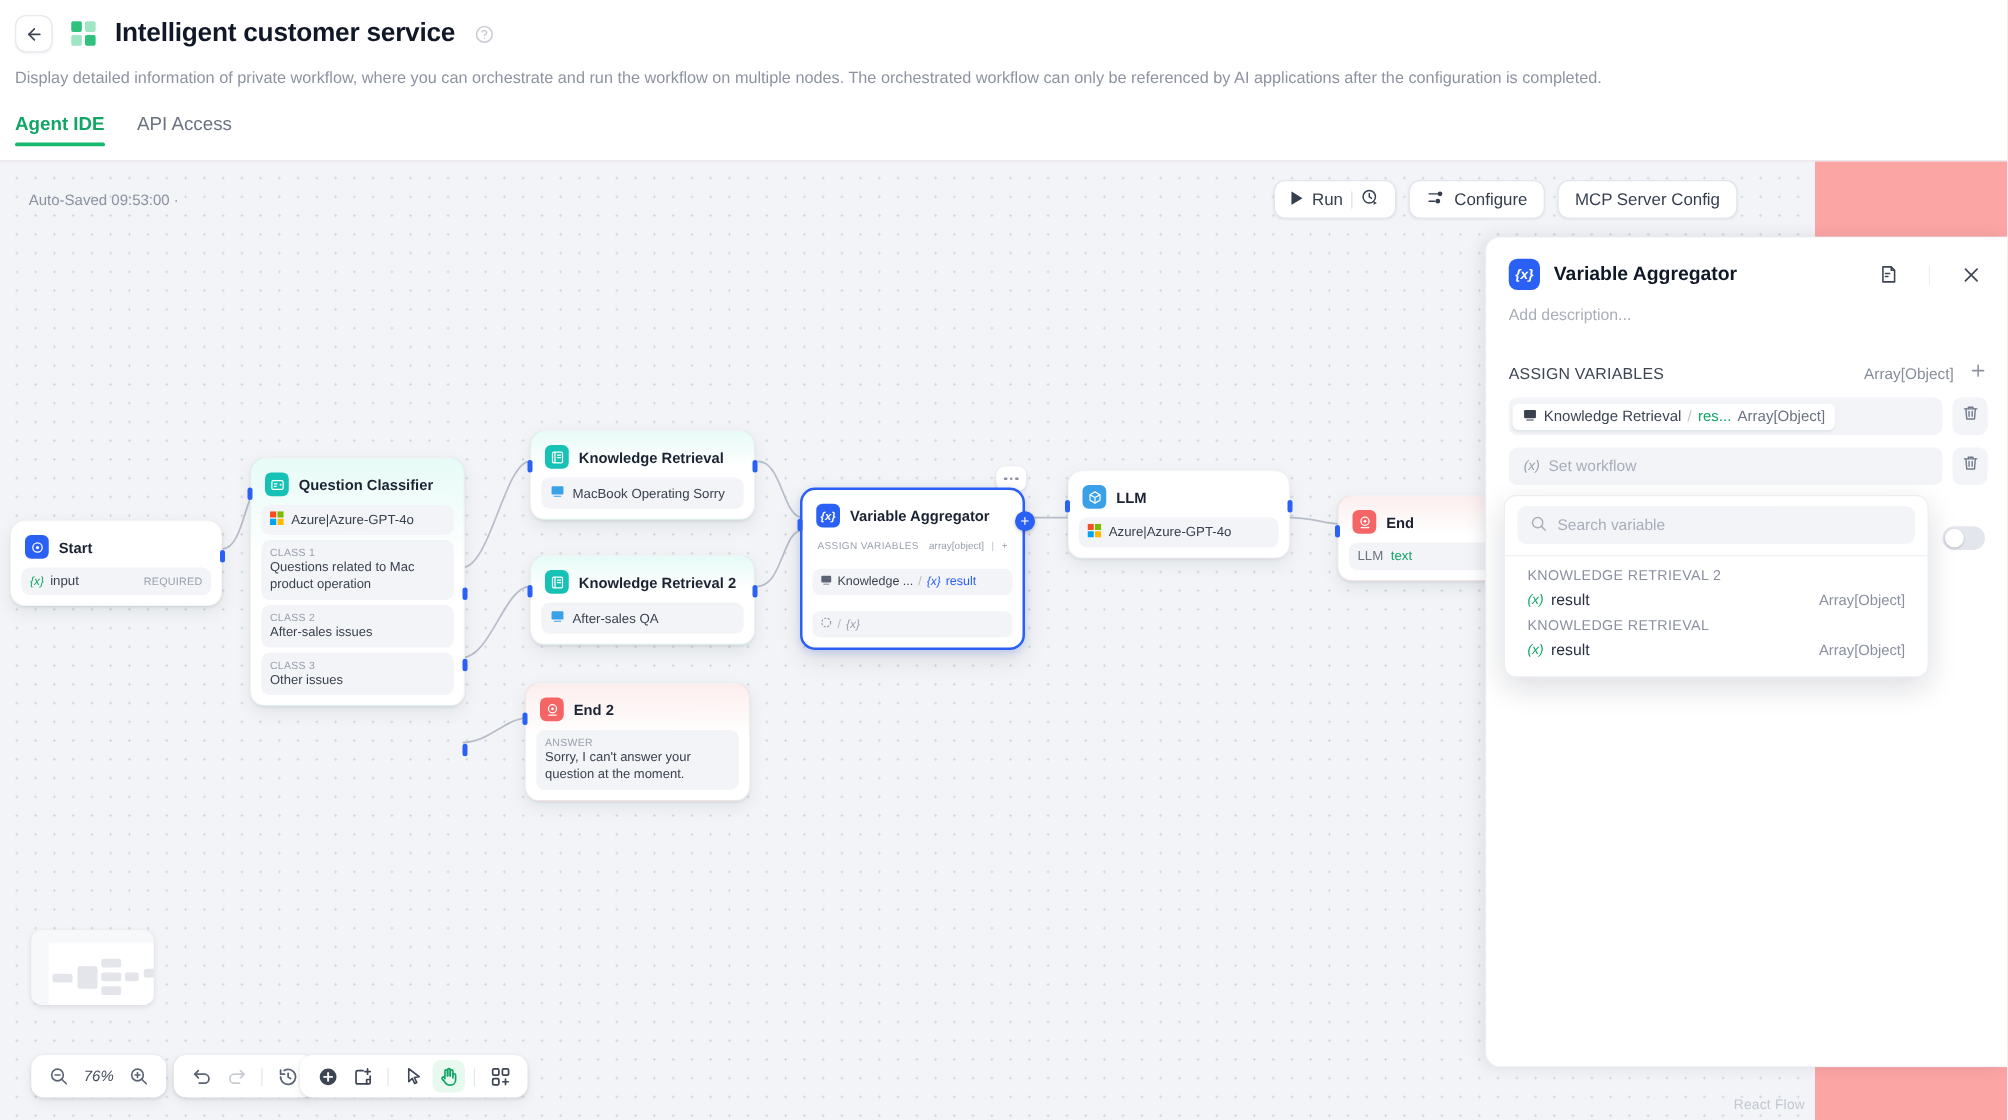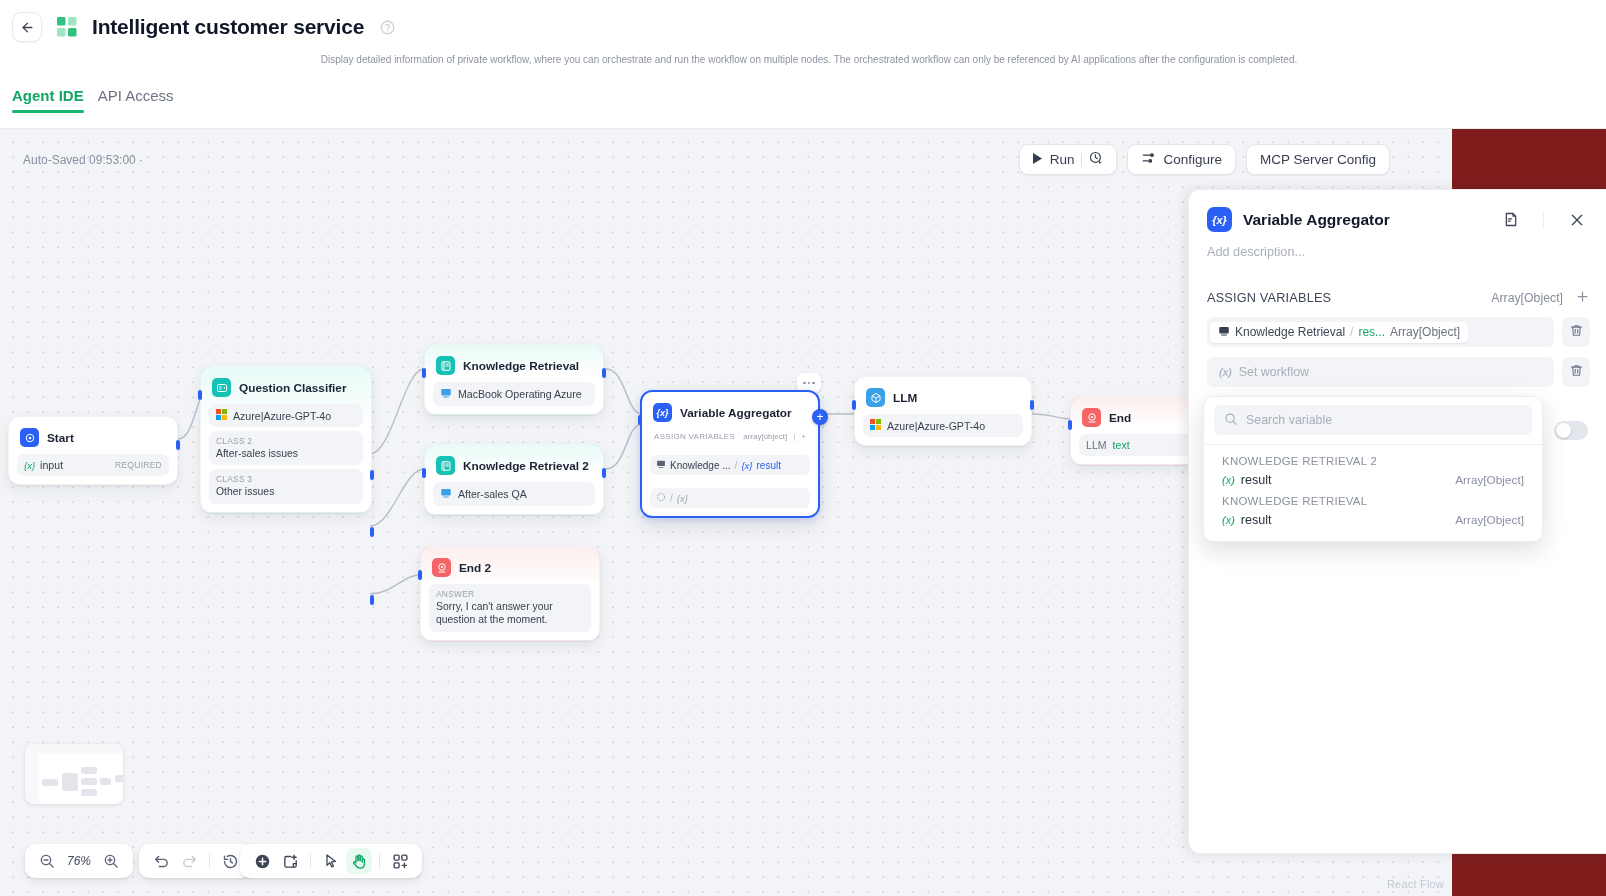--- a/index.html
+++ b/index.html
@@ -2,37 +2,37 @@
 <html><head>
 <meta charset="utf-8">
 <style>
   * { box-sizing: border-box; margin: 0; padding: 0; }
   html, body {
     width: 1606px; height: 896px;
     font-family: "Liberation Sans", sans-serif;
     background: #ffffff;
     overflow: hidden;
   }
-  #root { position: relative; width: 1606px; height: 896px; background:#7f1d1d; }
+  #root { position: relative; width: 1606px; height: 896px; background:#fca5a5; }
 
   
   .header { position:absolute; top:0; left:0; width:1606px; height:129px; background:#fff; border-bottom:1px solid #e9ebf0; }
   .hdr-row { display:flex; align-items:center; gap:14px; padding:10px 0 0 12px; height:44px; }
   .back-btn {
     width:30px; height:30px; border-radius:9px; background:#fff;
     border:1px solid #e7e9ee; display:flex; align-items:center; justify-content:center;
     cursor:pointer; box-shadow:0 1px 2px rgba(16,24,40,.05);
   }
   .back-btn svg { display:block; }
   .app-logo { width:22px; height:22px; display:block; }
   .app-title { font-size:21px; font-weight:700; color:#101828; letter-spacing:-.2px; white-space:nowrap; }
   .help-icon { width:15px; height:15px; display:block; opacity:.45; margin-left:2px; }
-  .hdr-desc { font-size:10px; color:#8d93a1; padding:10px 0 0 12px; white-space:nowrap;text-align:center; }
-
-  .tabs { display:flex; gap:14px; padding:22px 0 0 12px; }
+  .hdr-desc { font-size:13px; color:#8d93a1; padding:10px 0 0 12px; white-space:nowrap; }
+
+  .tabs { display:flex; gap:26px; padding:22px 0 0 12px; }
   .tab { font-size:15px; color:#6b7280; padding-bottom:9px; cursor:pointer; position:relative; }
   .tab.active { color:#12a566; font-weight:700; }
   .tab.active:after {
     content:""; position:absolute; left:0; right:0; bottom:0; height:3px;
     background:#15b86e; border-radius:2px;
   }
 
   
   .canvas {
     position:absolute; top:129px; left:0; width:1452px; height:767px;
@@ -308,20 +308,24 @@
           <svg width="11" height="11" viewBox="0 0 11 11">
               <rect x="0" y="0" width="5" height="5" fill="#f25022"></rect>
               <rect x="6" y="0" width="5" height="5" fill="#7fba00"></rect>
               <rect x="0" y="6" width="5" height="5" fill="#00a4ef"></rect>
               <rect x="6" y="6" width="5" height="5" fill="#ffb900"></rect>
             </svg>
         </span>
         <span>Azure|Azure-GPT-4o</span>
       </div>
       <div class="node-box" style="display:block;">
+        <span class="nb-label">CLASS 1</span>
+        <span class="nb-val">Questions related to Mac product operation</span>
+      </div>
+      <div class="node-box" style="display:block;">
         <span class="nb-label">CLASS 2</span>
         <span class="nb-val">After-sales issues</span>
       </div>
       <div class="node-box" style="display:block;">
         <span class="nb-label">CLASS 3</span>
         <span class="nb-val">Other issues</span>
       </div>
     </div>
 
     <div class="node tint-teal" style="left:424px; top:215px; width:180px;">
@@ -337,21 +341,21 @@
         </span>
         <span class="node-title">Knowledge Retrieval</span>
       </div>
       <div class="node-box">
         <span>
           <svg width="12" height="12" viewBox="0 0 24 24">
               <rect x="2.5" y="4" width="19" height="13" rx="2" fill="#3aa0e8"></rect>
               <rect x="6" y="19" width="12" height="1.8" rx=".9" fill="#3aa0e8"></rect>
             </svg>
         </span>
-        <span>MacBook Operating Azure</span>
+        <span>MacBook Operating Sorry</span>
       </div>
     </div>
 
     <div class="node tint-teal" style="left:424px; top:315px; width:180px;">
       <div class="handle" style="left:-3px; top:23px;"></div>
       <div class="handle" style="right:-3px; top:23px;"></div>
       <div class="node-head">
         <span class="node-ico" style="background:#16c2b5;">
           <svg width="12" height="12" viewBox="0 0 24 24" fill="none" stroke="#fff" stroke-width="2">
               <rect x="4" y="3.5" width="16" height="17" rx="2"></rect>

